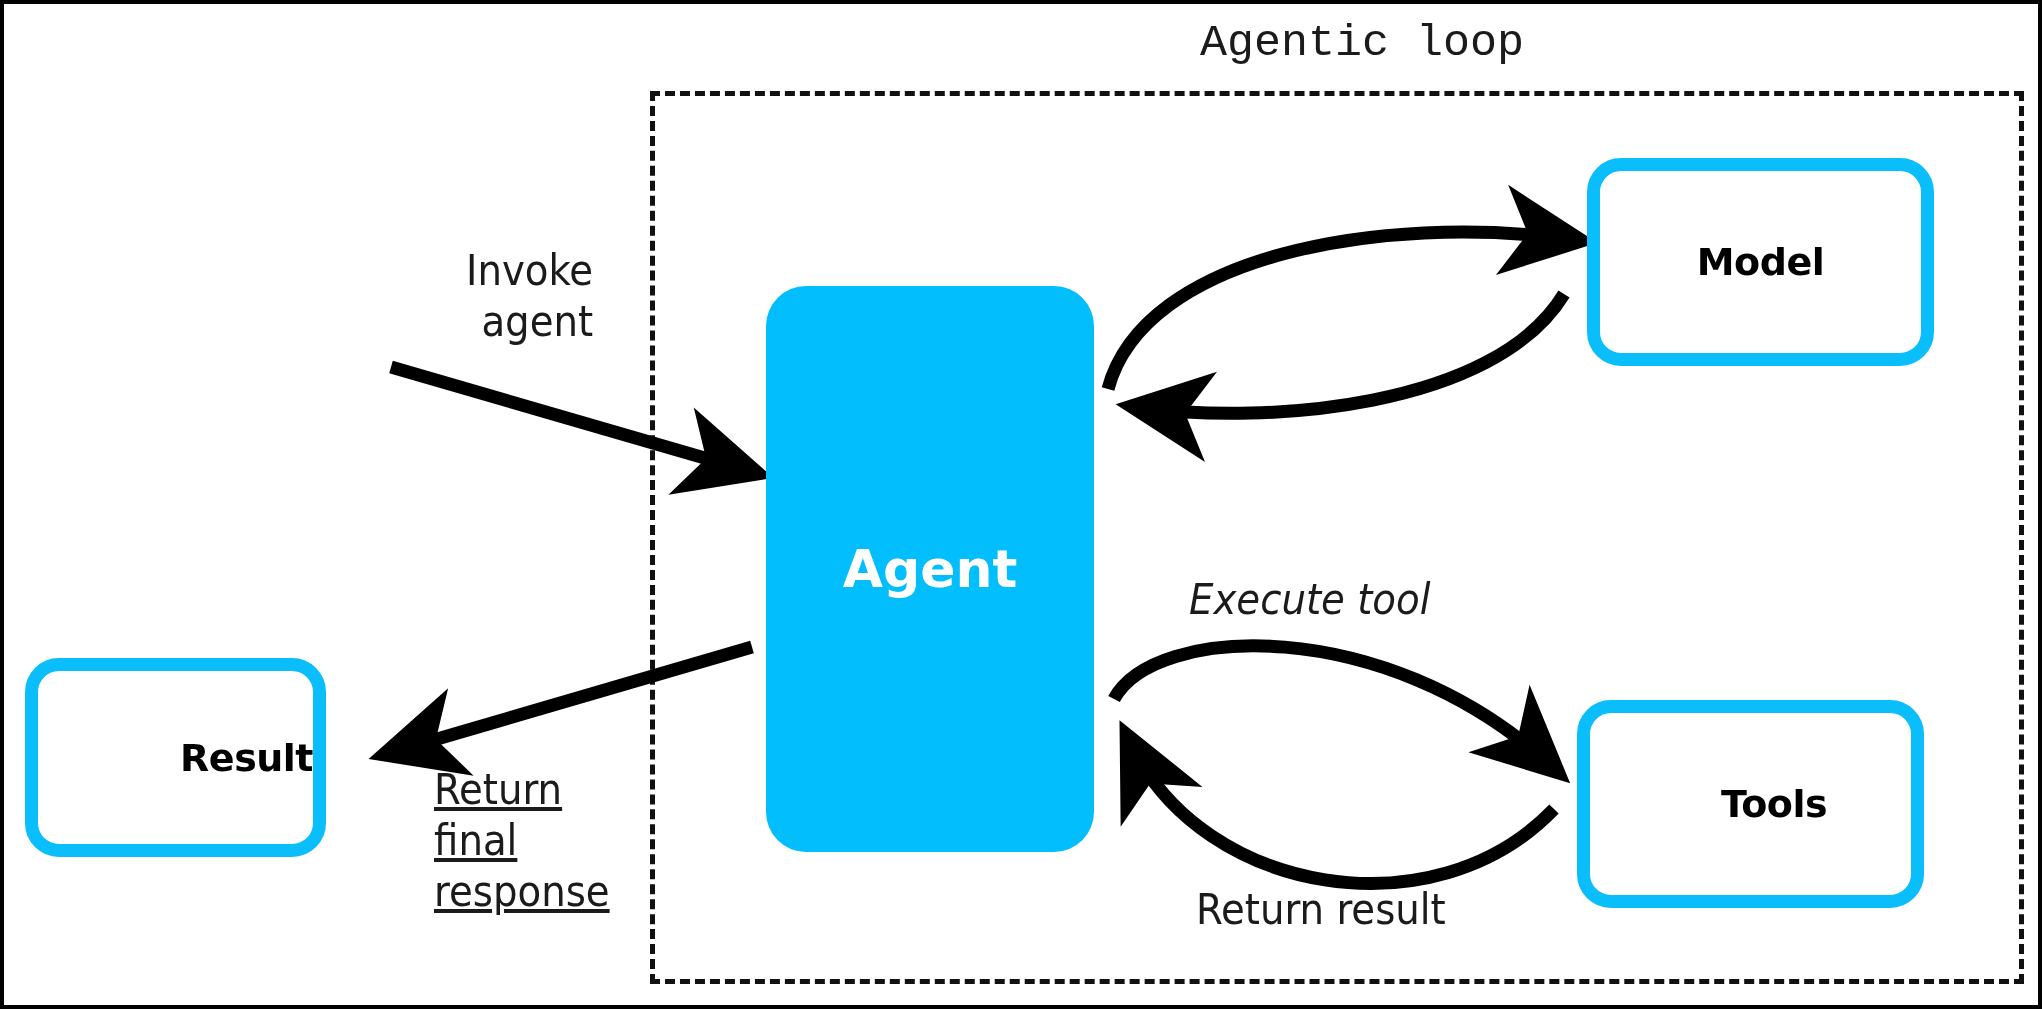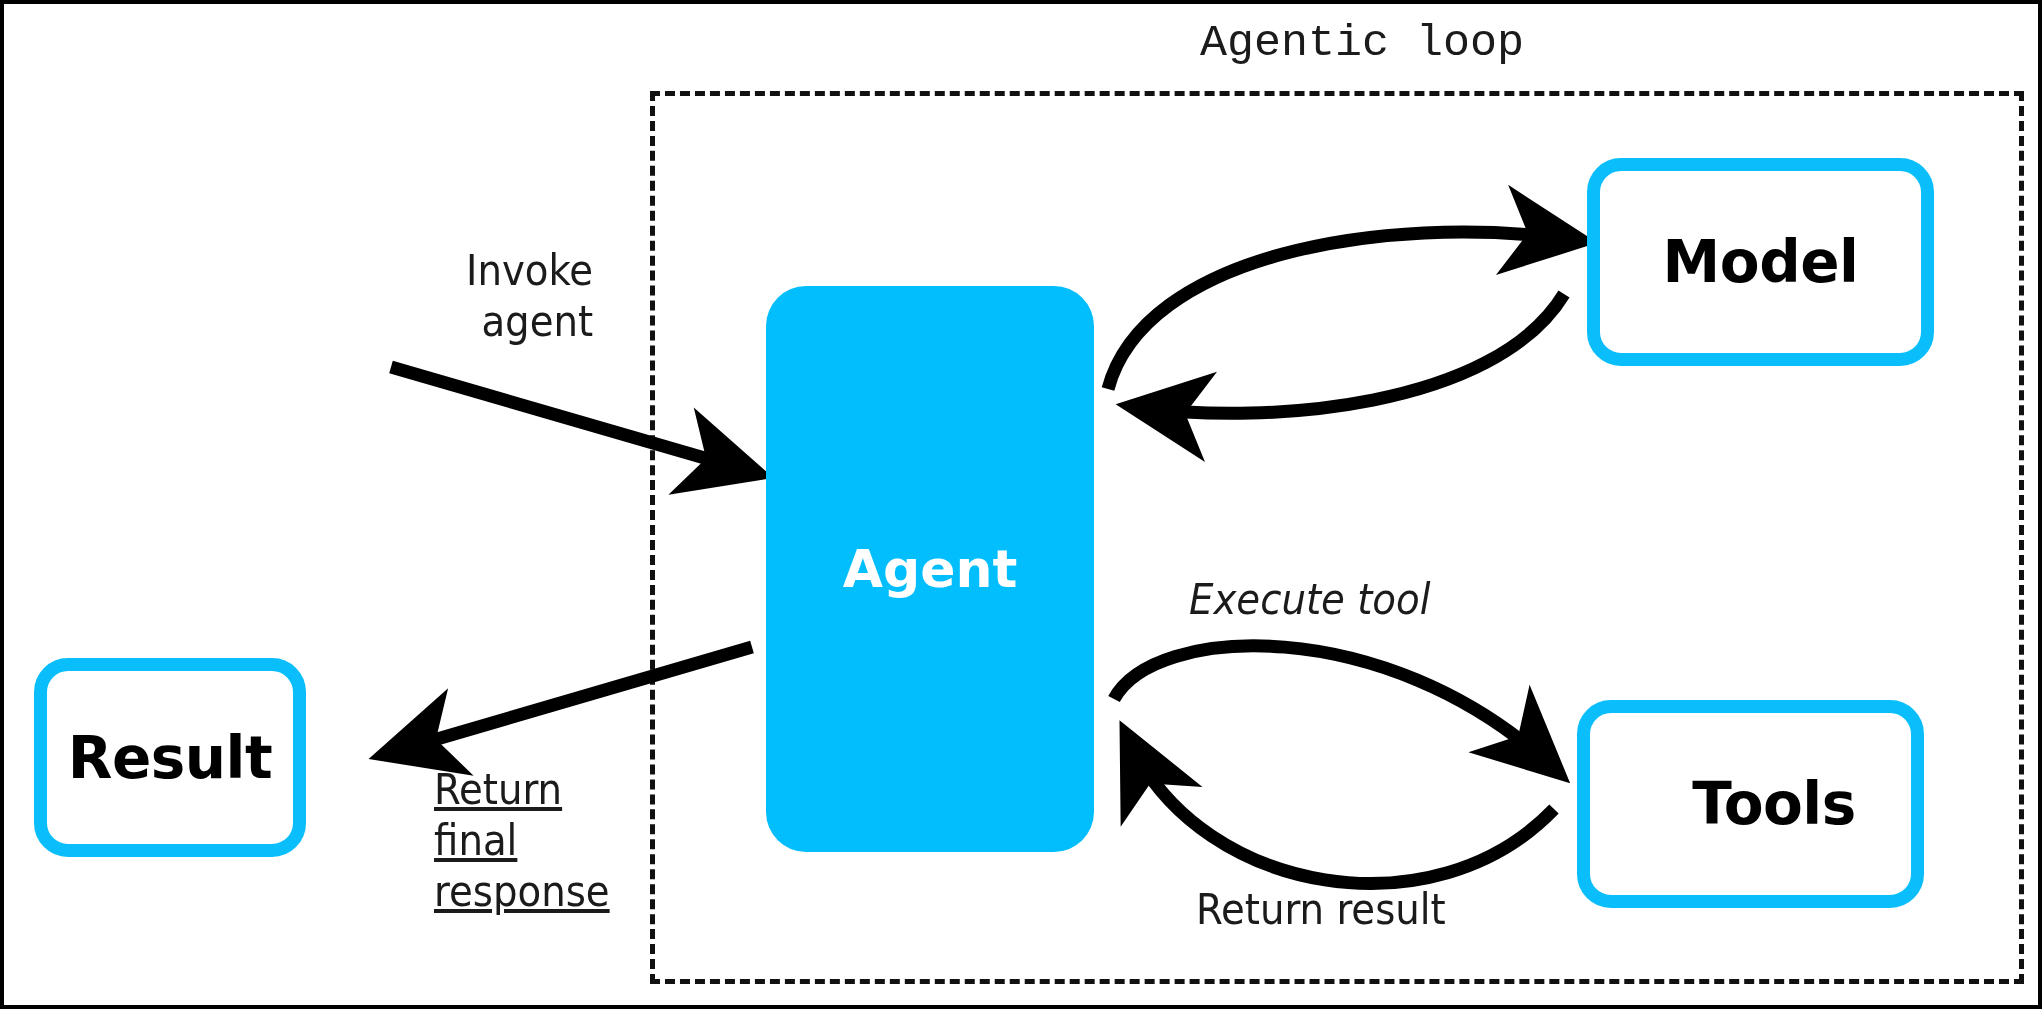--- a/index.html
+++ b/index.html
@@ -33,21 +33,21 @@
     background: #ffffff;
     border: 13px solid #0ABEFB;
     border-radius: 34px;
     display: flex;
     align-items: center;
     justify-content: center;
   }
   .node-box .node-label {
     font-family: "DejaVu Sans", sans-serif;
     font-weight: bold;
-    font-size: 58px;
+    font-size: 38px;
     color: #000000;
     letter-spacing: -0.5px;
     white-space: nowrap;
   }
   
   .node-filled {
     position: absolute;
     box-sizing: border-box;
     background: #03BEFC;
     border-radius: 40px;
@@ -130,21 +130,21 @@
     <g>
       <path d="M1110,695 C1150,620 1380,610 1545,760" fill="none" stroke="#000000" stroke-width="13" stroke-linecap="butt" marker-end="url(#ah)"></path>
     </g>
 
     <g>
       <path d="M1550,805 C1430,930 1200,890 1128,742" fill="none" stroke="#000000" stroke-width="13" stroke-linecap="butt" marker-end="url(#ah)"></path>
     </g>
   </svg>
 
 
-  <div class="node-box" style="left:30px; top:654px; width:272px; height:199px;">
+  <div class="node-box" style="left:21px; top:654px; width:301px; height:199px;justify-content:flex-end;">
     <span class="node-label">Result</span>
   </div>
 
   <div class="node-filled" style="left:762px; top:282px; width:328px; height:566px;">
     <span class="node-label">Agent</span>
   </div>
 
   <div class="node-box" style="left:1583px; top:154px; width:347px; height:208px;">
     <span class="node-label">Model</span>
   </div>

